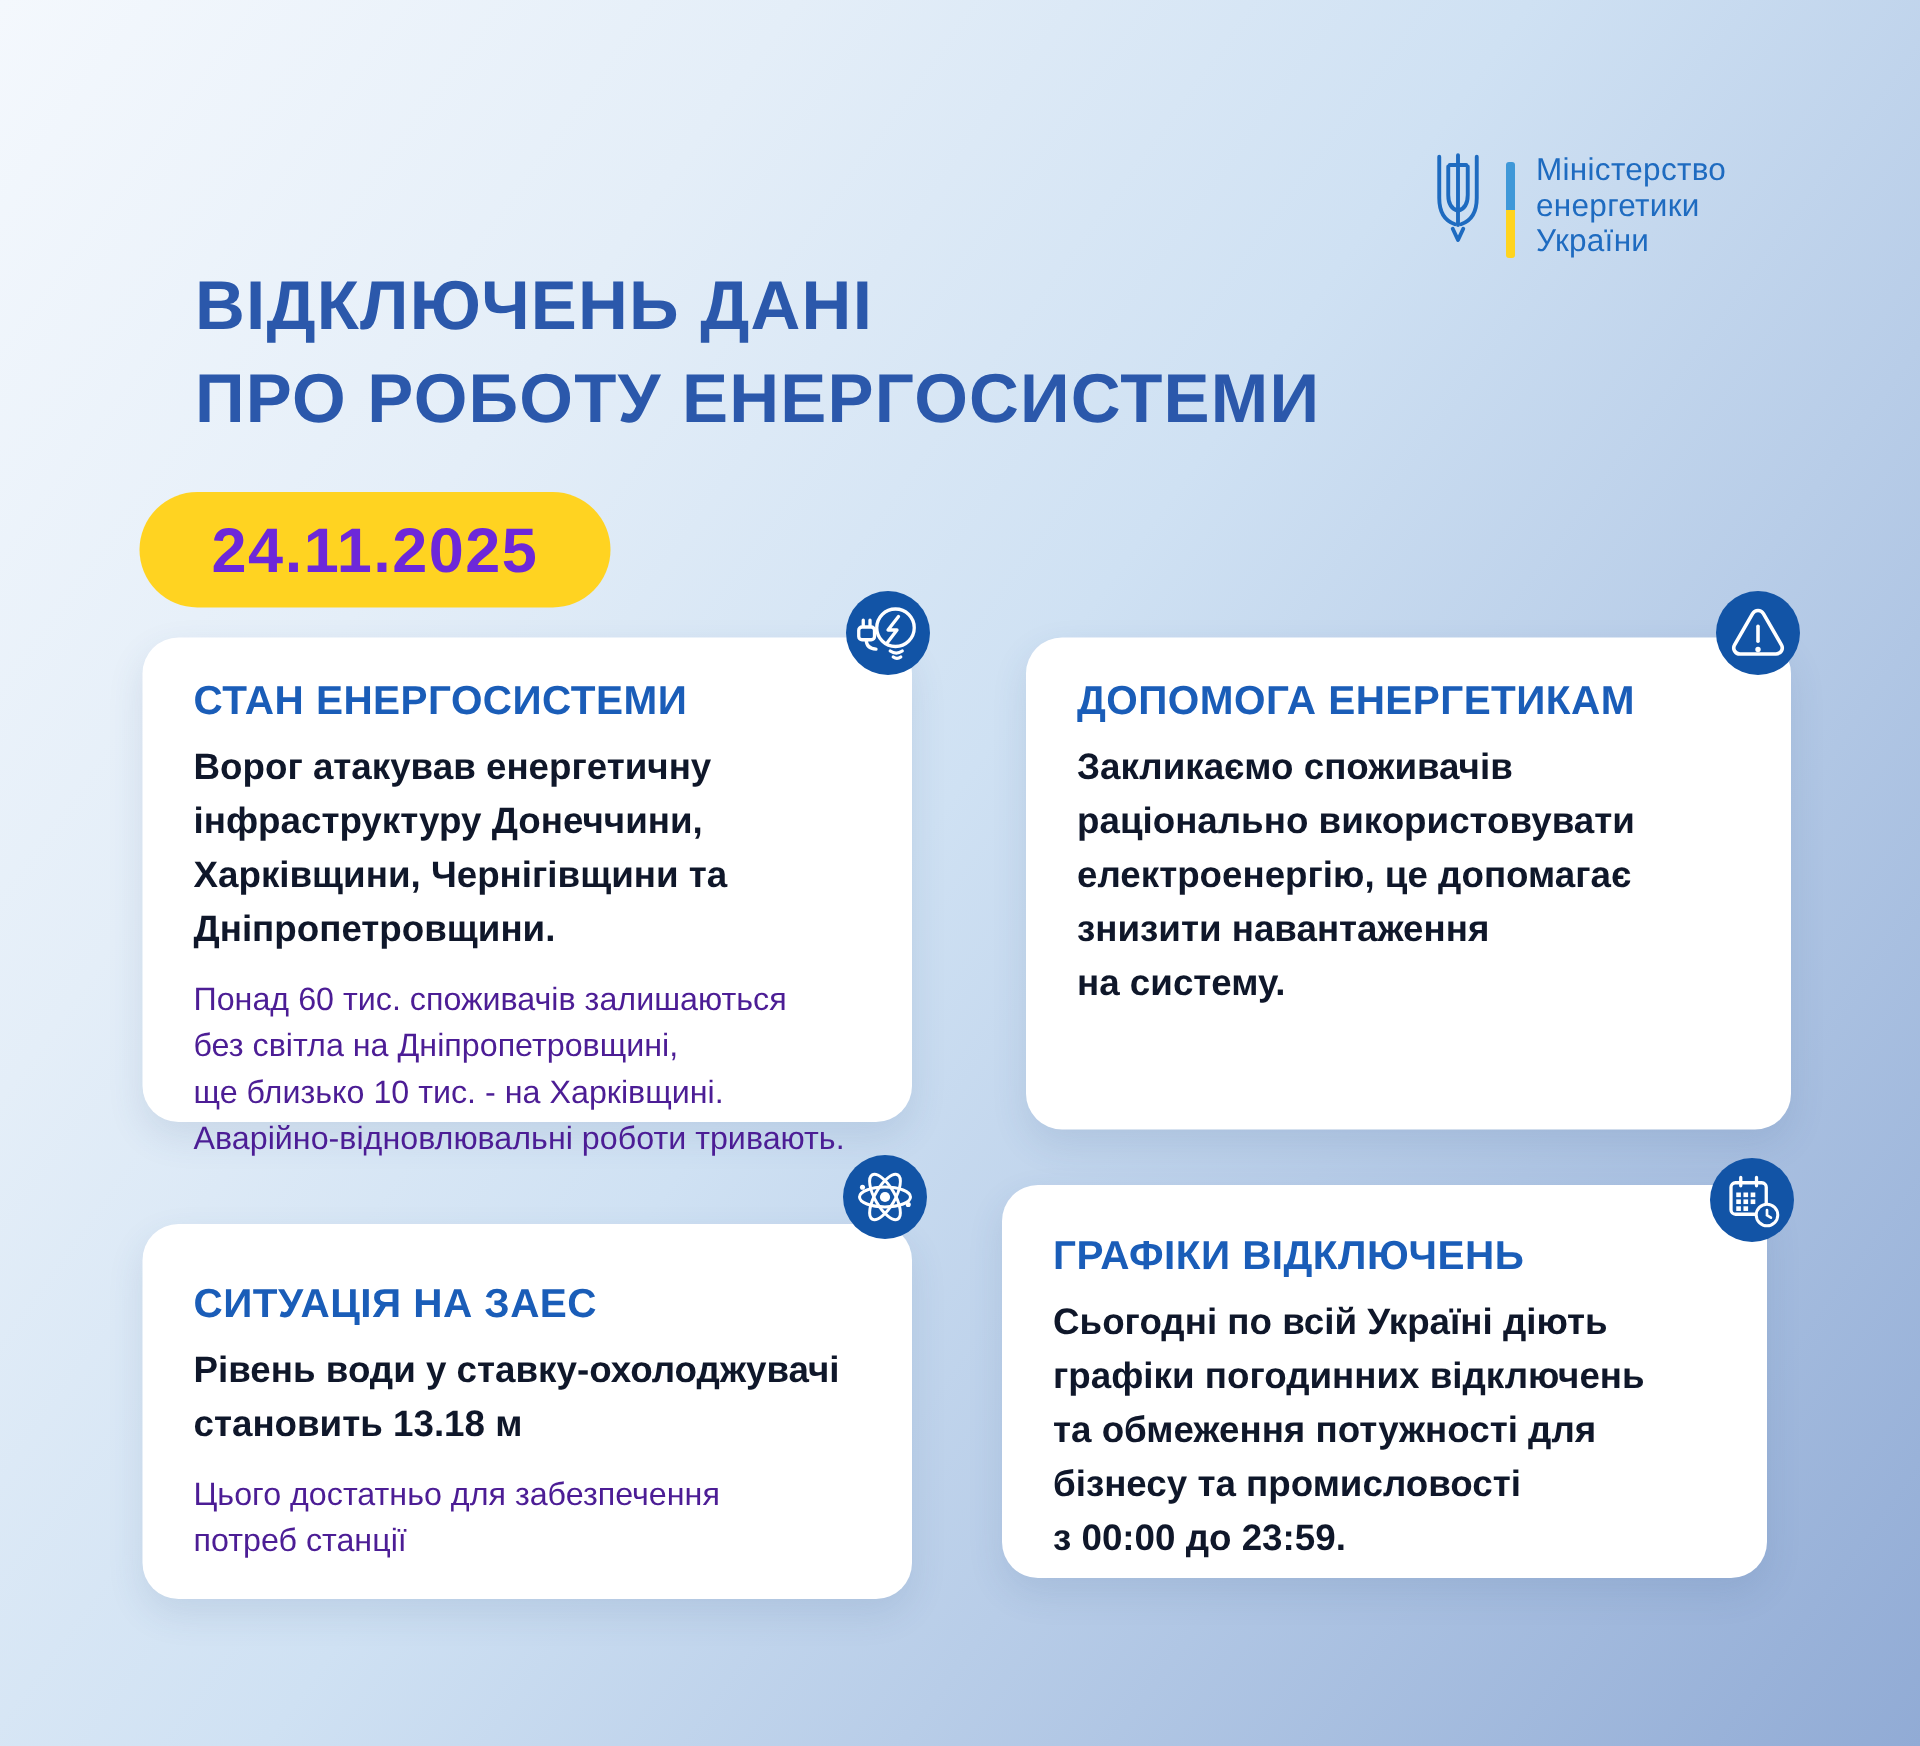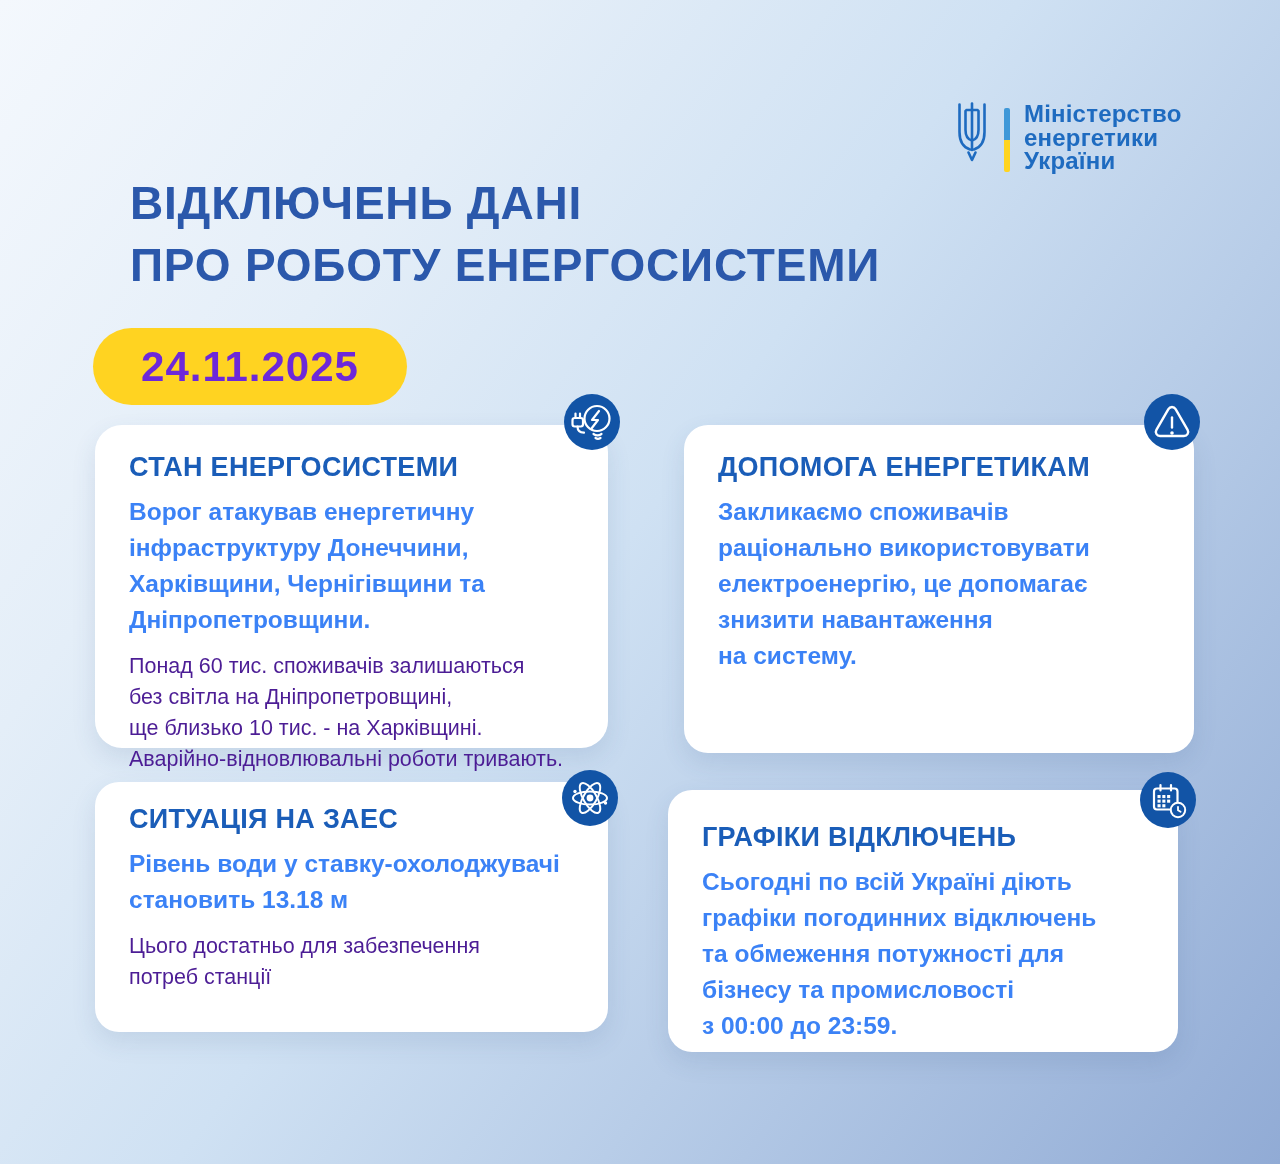--- a/index.html
+++ b/index.html
@@ -5,37 +5,37 @@
   html,body { margin:0; padding:0; }
   .poster {
     position:relative; width:1280px; height:1164px; overflow:hidden;
     font-family:"Liberation Sans", sans-serif;
     background:linear-gradient(126deg,#f4f8fd 0%,#e4eef8 25%,#cfe1f3 48%,#b8cde8 68%,#91abd5 100%);
   }
   
   .logo { position:absolute; left:952px; top:100px; display:flex; align-items:flex-start; }
   .logo-divider { width:6px; height:64px; margin:8px 14px 0 12px; border-radius:2px;
     background:linear-gradient(to bottom,#3f98d8 0 50%,#ffd41f 50% 100%); }
-  .logo-name { font-size:24px; font-weight:700; color:#1e6bc0; line-height:23.5px;
+  .logo-name { font-size:21px; font-weight:400; color:#1e6bc0; line-height:23.5px;
     letter-spacing:0.2px; white-space:pre-line; margin-top:2px; }
   
   .title { position:absolute; left:130px; top:172px; margin:0; font-size:46px; font-weight:800;
     color:#2b58ab; line-height:62px; letter-spacing:0.8px; white-space:pre-line; }
   .date-badge { position:absolute; left:93px; top:328px; width:314px; height:77px;
     background:#ffd321; border-radius:40px; display:flex; align-items:center; justify-content:center;
     font-size:42px; font-weight:800; color:#6d28d9; letter-spacing:1px; }
   
   .card { position:absolute; background:#ffffff; border-radius:24px; box-sizing:border-box;
     padding:27px 22px 0 34px; box-shadow:0 10px 24px rgba(50,80,130,0.12); }
-  .card-1 { left:95px;  top:425px; width:513px; height:323px;border-radius:27px; }
+  .card-1 { left:95px;  top:425px; width:513px; height:323px; }
   .card-2 { left:668px; top:425px; width:510px; height:328px;margin-left:16px; }
-  .card-3 { left:95px;  top:782px; width:513px; height:250px; padding-top:22px; }
+  .card-3 { left:95px;  top:816px; width:513px; height:250px; padding-top:38px; }
   .card-4 { left:668px; top:790px; width:510px; height:262px; padding-top:32px; }
   .card-heading { margin:0 0 11px 0; font-size:27px; font-weight:800; color:#1a5db8; letter-spacing:0.3px; }
-  .card-lead { margin:0; font-size:24.5px; font-weight:700; color:#3b82f6; line-height:36px; white-space:pre-line; }
+  .card-lead { margin:0; font-size:24.5px; font-weight:700; color:#0f172a; line-height:36px; white-space:pre-line; }
   .card-detail { margin:13px 0 0 0; font-size:21.5px; font-weight:400; color:#4c1d95; line-height:31px; white-space:pre-line; }
   
   .icon-badge { position:absolute; width:56px; height:56px; border-radius:50%; background:#1254a6;
     display:flex; align-items:center; justify-content:center; }
   .icon-pos-1 { left:564px;  top:394px; }
   .icon-pos-2 { left:1144px; top:394px; }
   .icon-pos-3 { left:562px;  top:770px; }
   .icon-pos-4 { left:1140px; top:772px; }
   .icon-badge svg { display:block; }
 </style>

